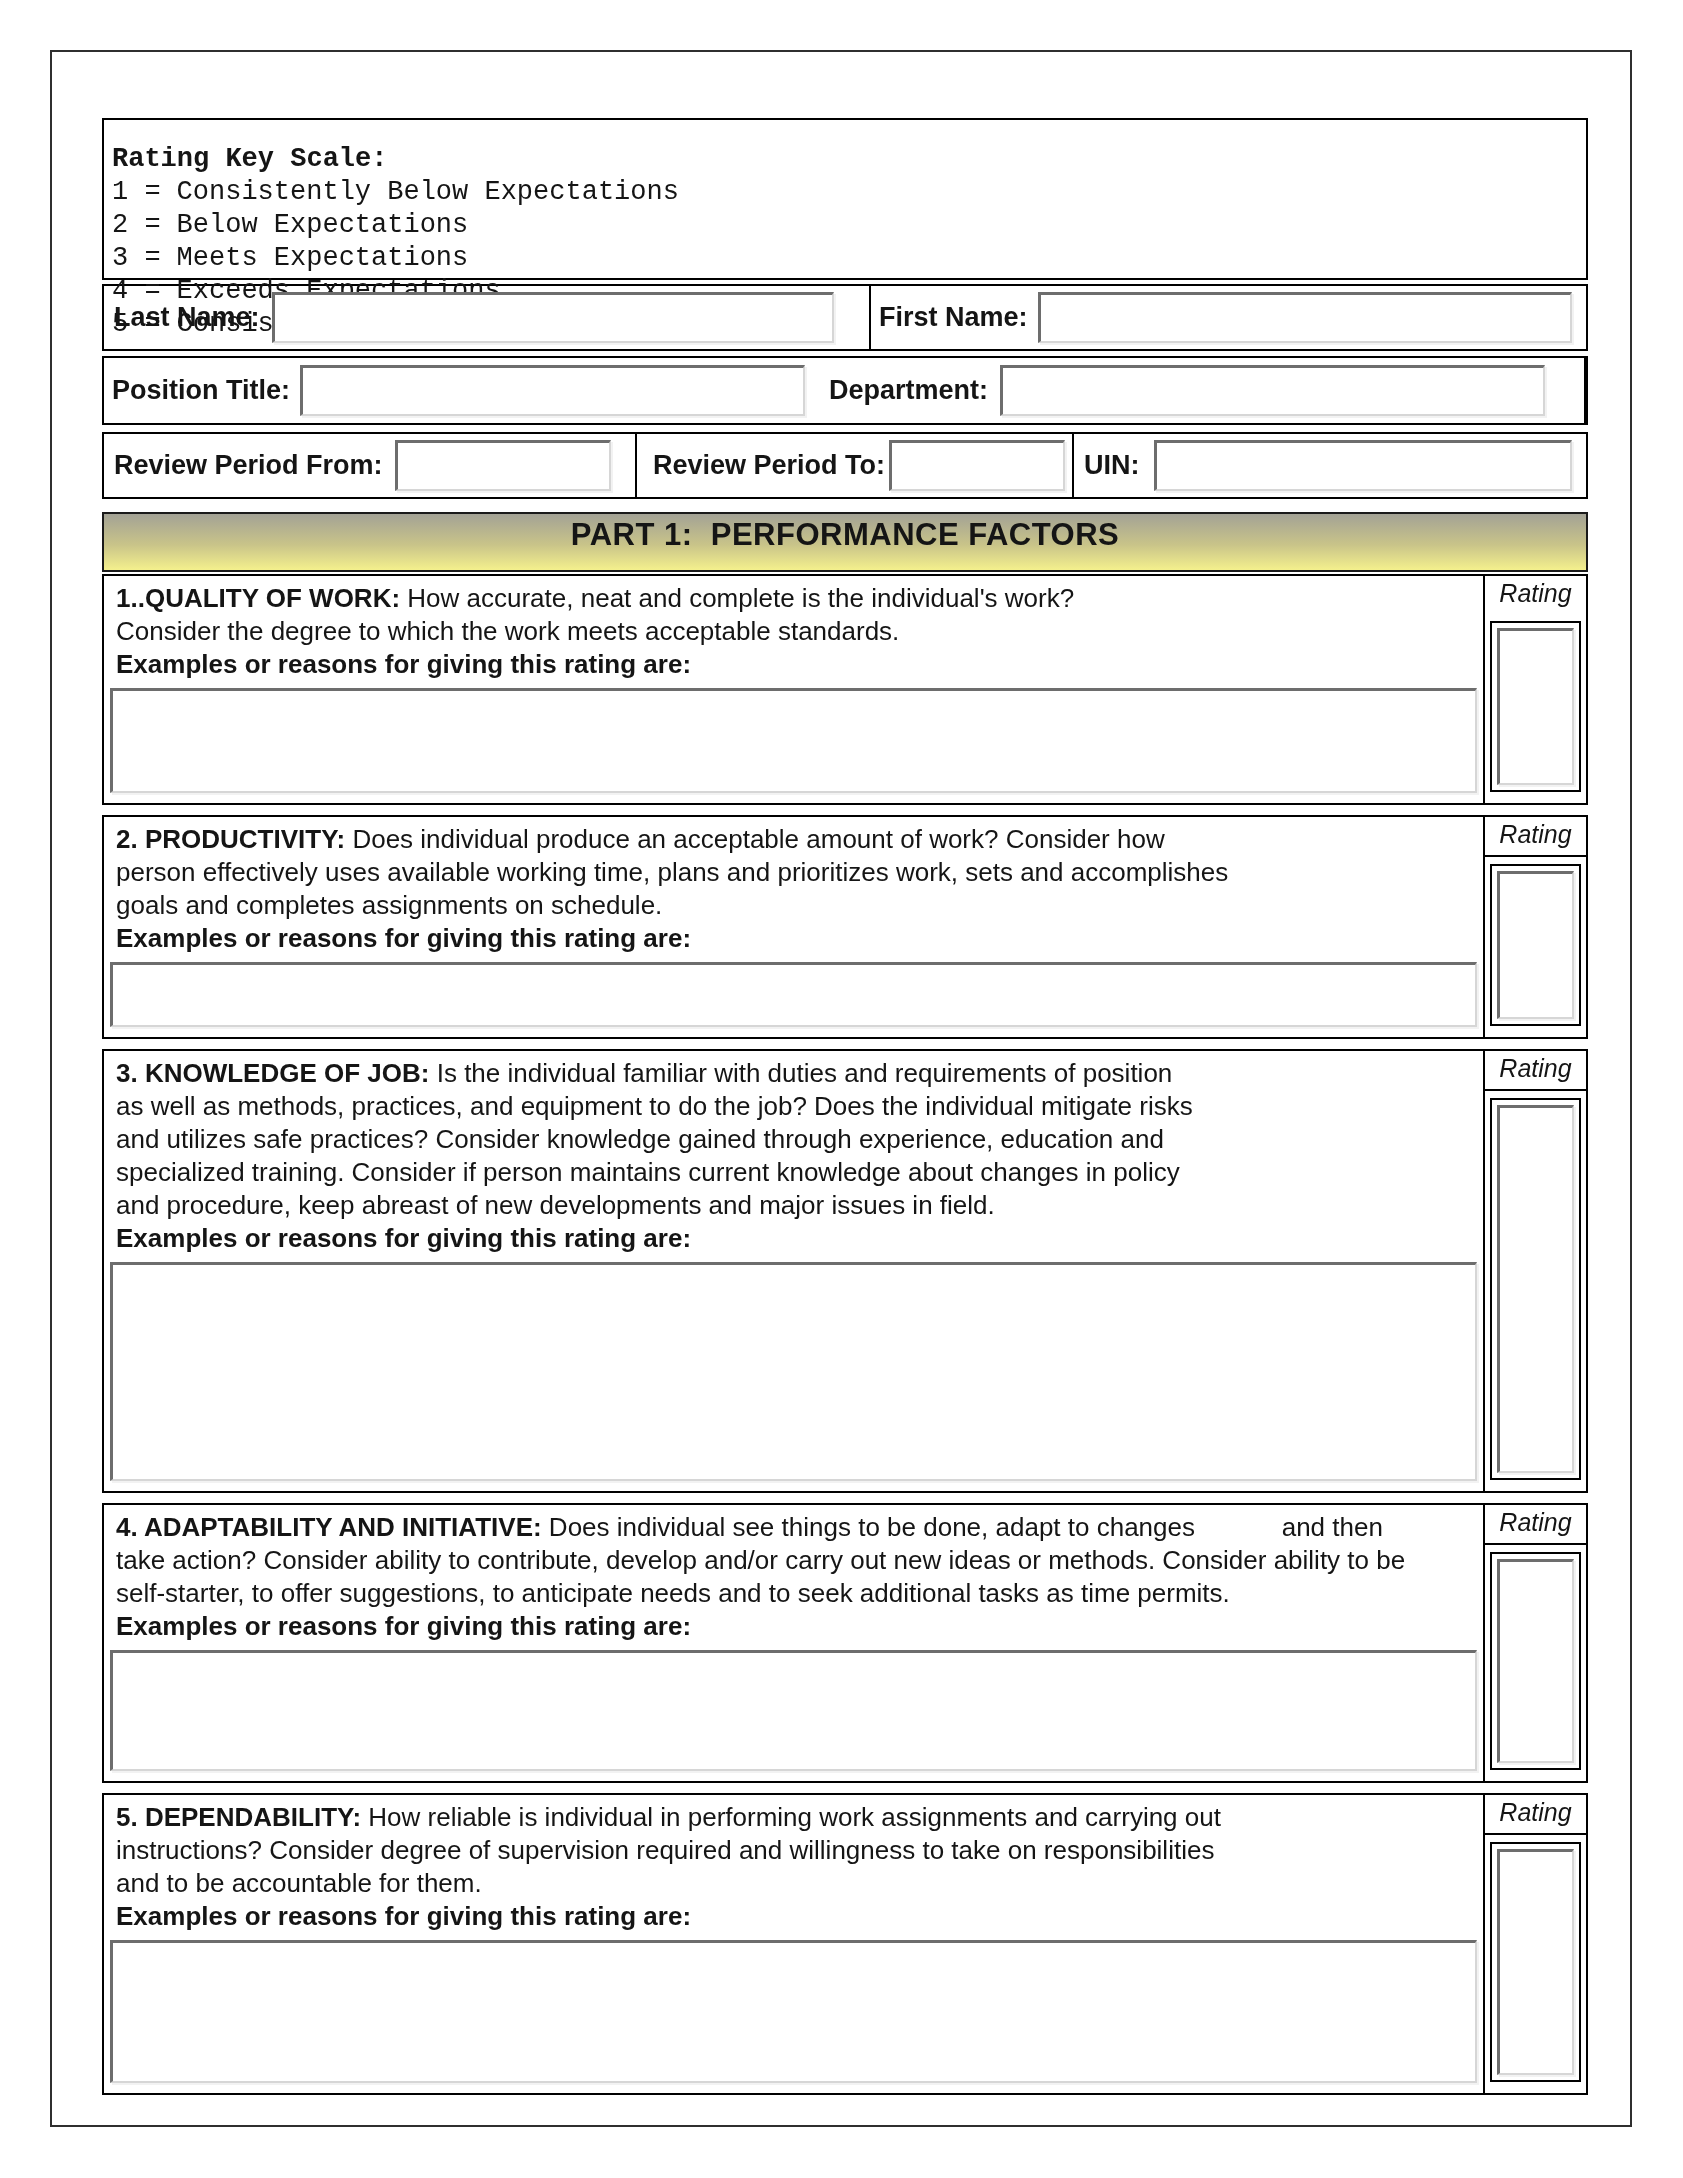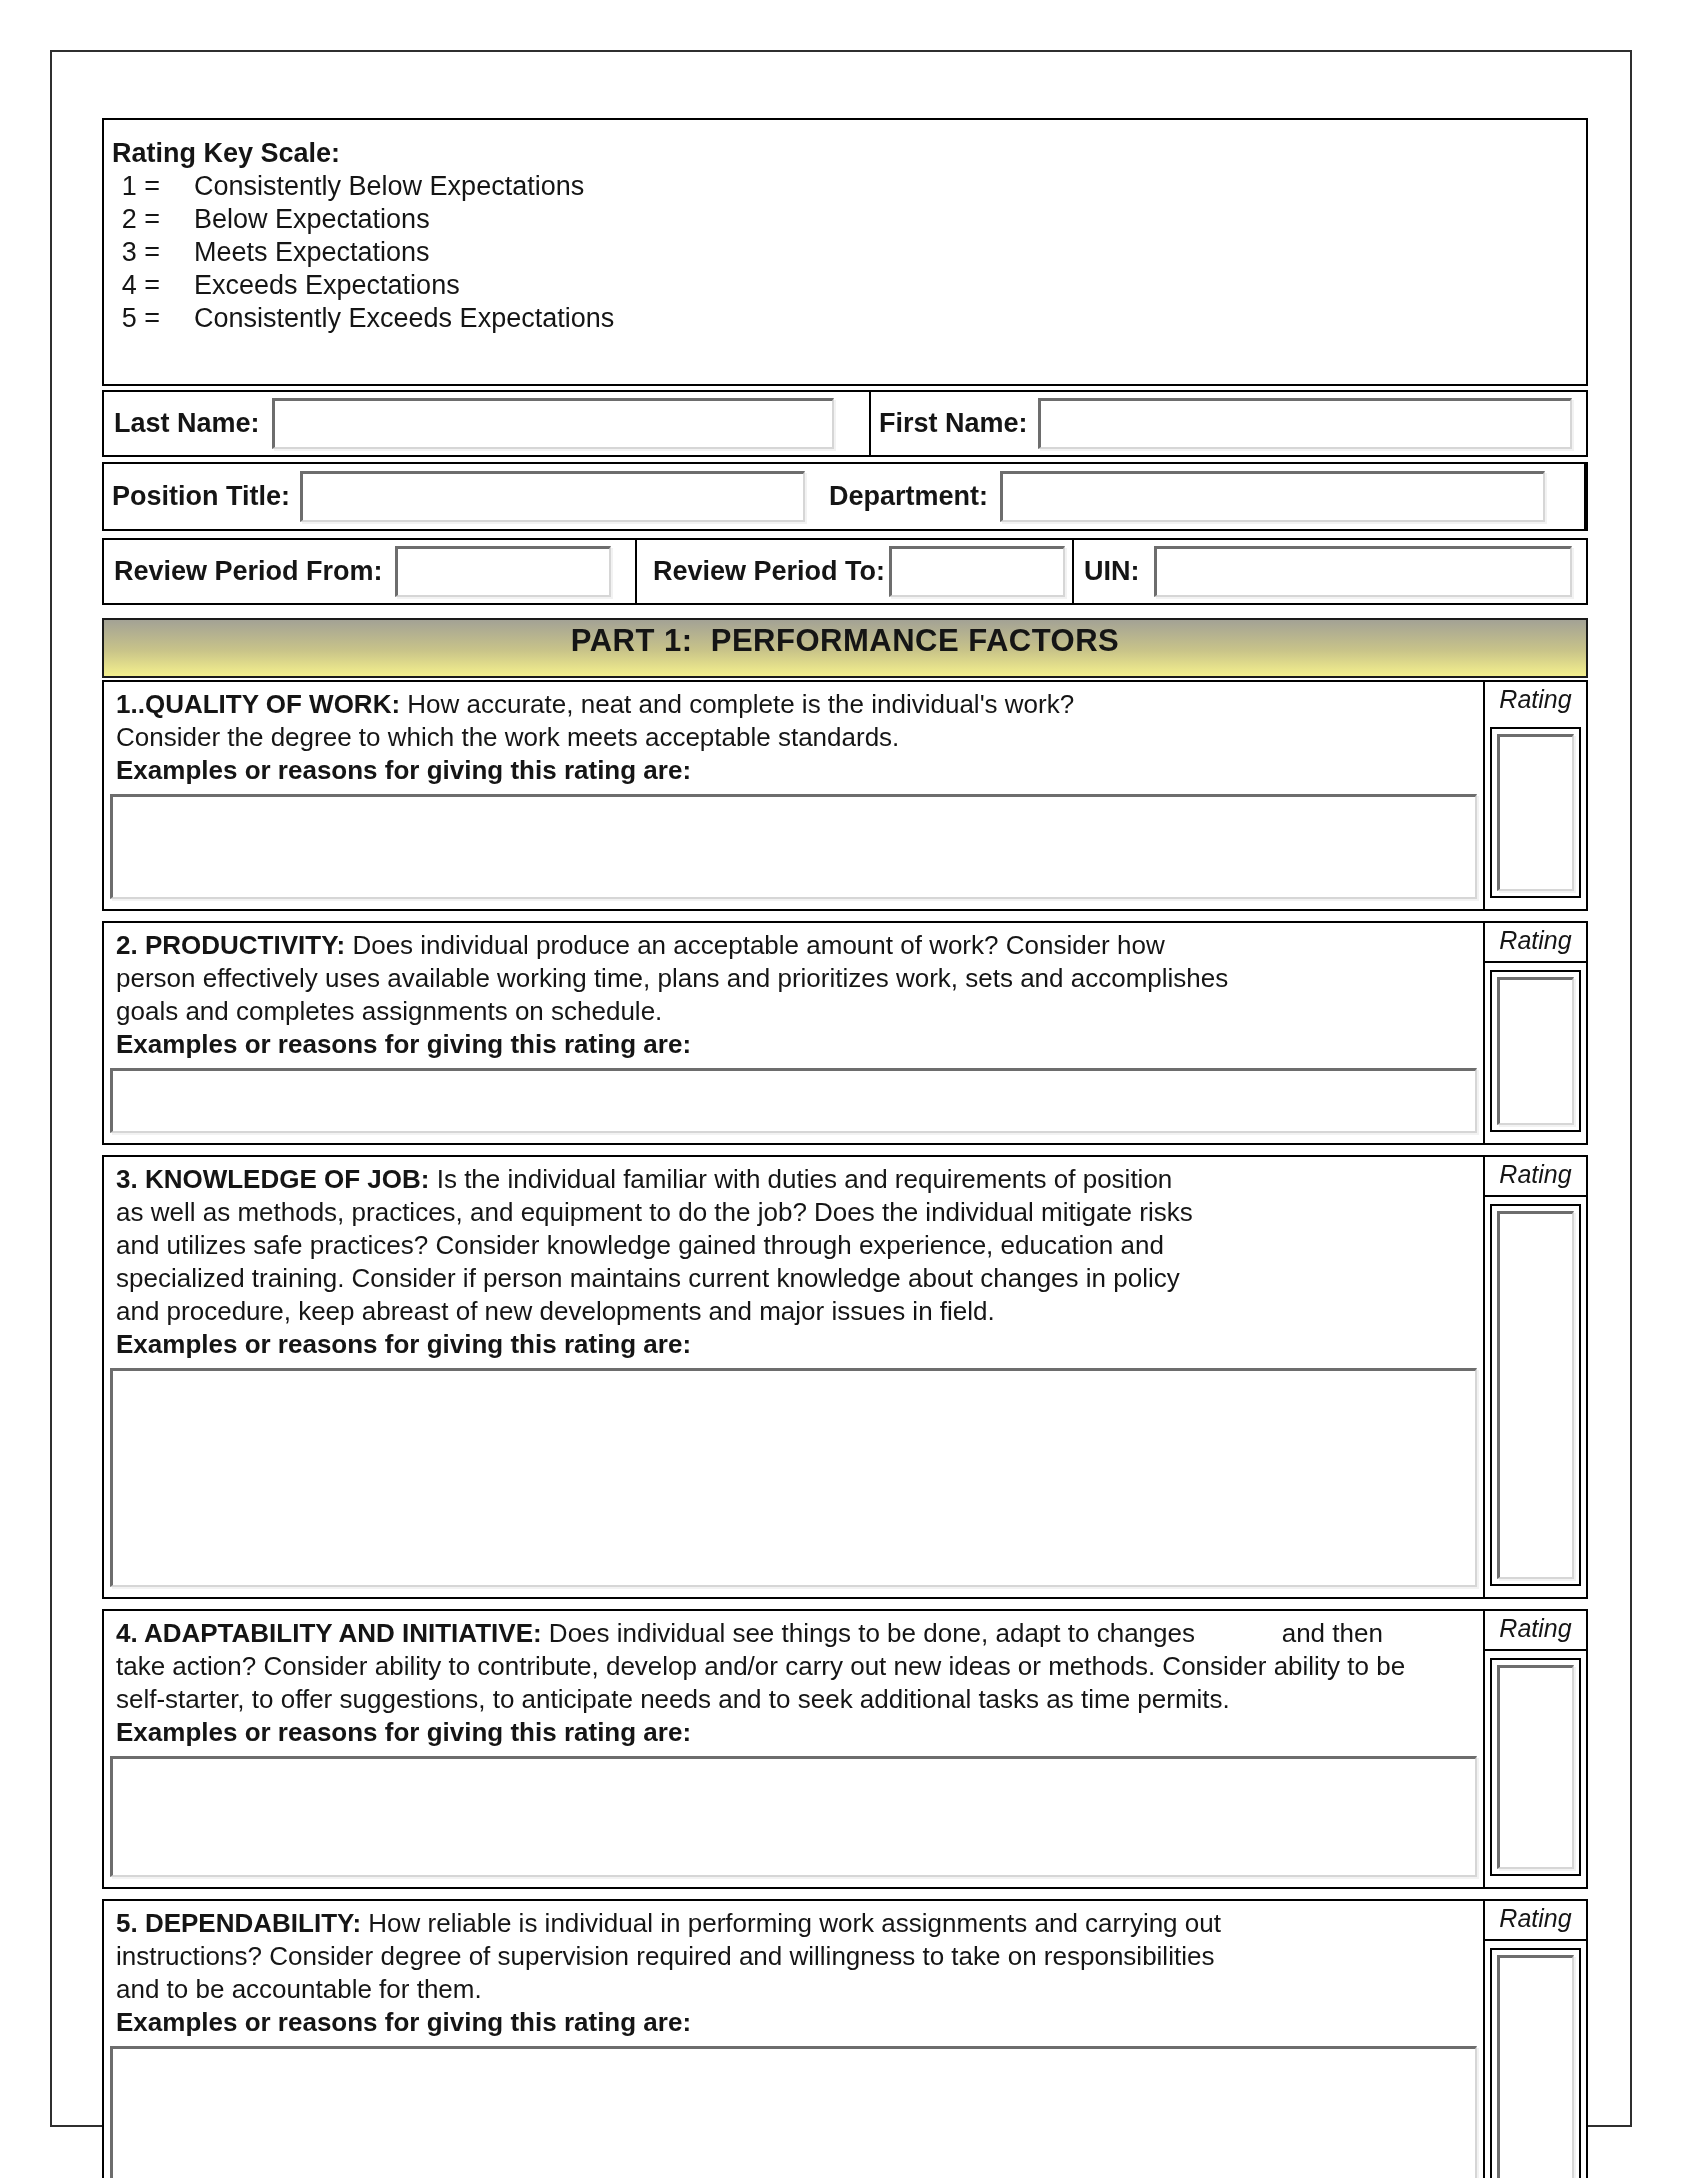--- a/index.html
+++ b/index.html
@@ -3,25 +3,25 @@
 <meta charset="utf-8">
 <style>
   html,body{margin:0;padding:0;background:#ffffff;}
   .page{position:relative;width:1683px;height:2178px;background:#fff;
         font-family:"Liberation Sans","DejaVu Sans",sans-serif;color:#151515;overflow:hidden;}
   .page-frame{position:absolute;left:50px;top:50px;width:1582px;height:2077px;
         border:2px solid #2f2f2f;box-sizing:border-box;}
   .content{position:absolute;left:102px;top:118px;width:1486px;}
 
   
-  .key-box{box-sizing:border-box;border:2px solid #000;height:268px;padding:16px 10px 0 8px;}
+  .key-box{box-sizing:border-box;border:2px solid #000;height:162px;padding:22px 10px 0 8px;font-family:Liberation Mono, monospace;}
   .key-title{font-weight:bold;font-size:27px;line-height:34px;}
   .key-item{display:flex;font-size:27px;line-height:33px;}
   .key-num{min-width:48px;text-align:right;flex:0 0 auto;}
-  .key-text{margin-left:34px;white-space:nowrap;text-align:right;}
+  .key-text{margin-left:16px;white-space:nowrap;text-align:right;}
 
   
   .row{box-sizing:border-box;border:2px solid #000;display:flex;align-items:stretch;background:#fff;}
   .cell{display:flex;align-items:center;box-sizing:border-box;min-width:0;}
   .cell.divider{border-right:2px solid #000;}
   .lbl{font-weight:bold;font-size:27px;white-space:nowrap;padding-left:10px;}
   .inset{background:#fff;box-sizing:border-box;outline:none;
          border-top:3px solid #6d6d6d;border-left:3px solid #6d6d6d;
          border-bottom:2px solid #d6d6d6;border-right:2px solid #d6d6d6;
          box-shadow:2px 2px 0 rgba(0,0,0,0.05);}

